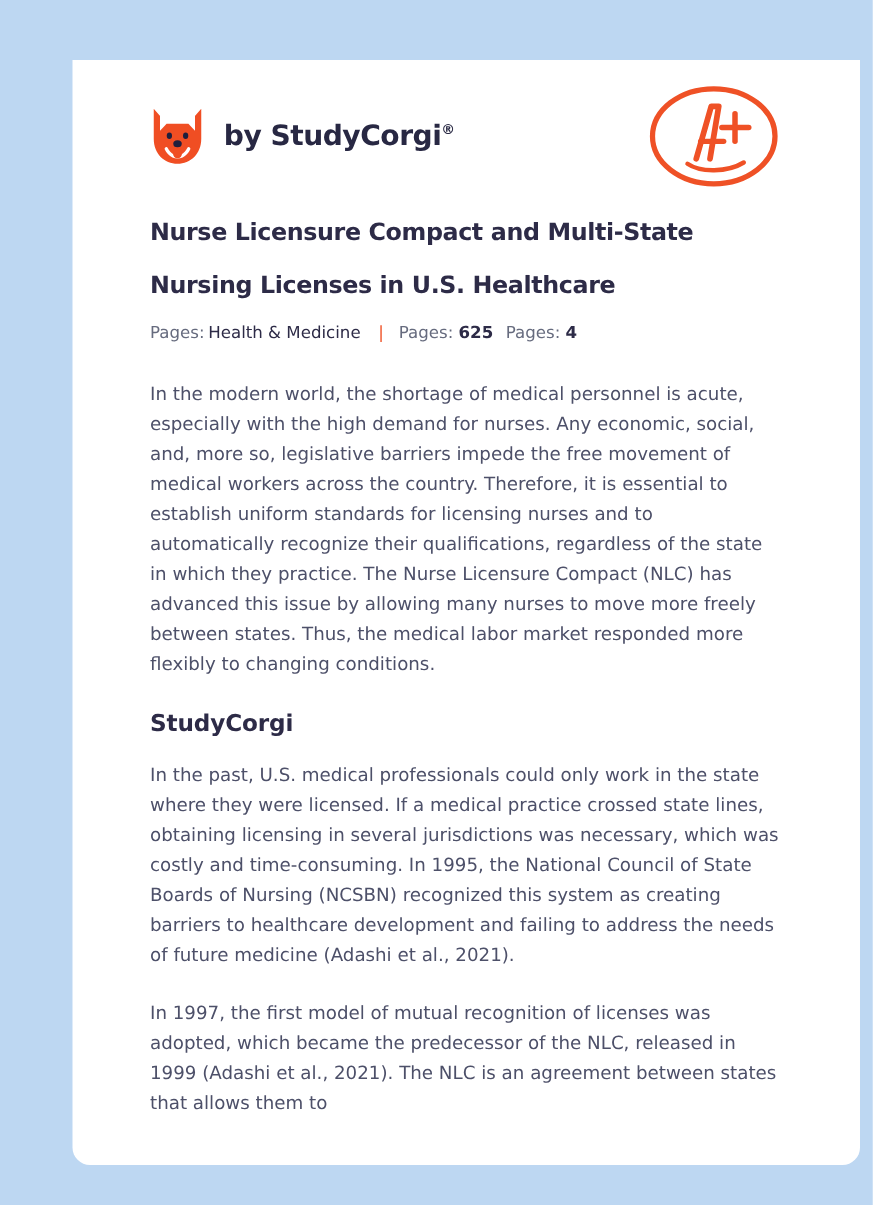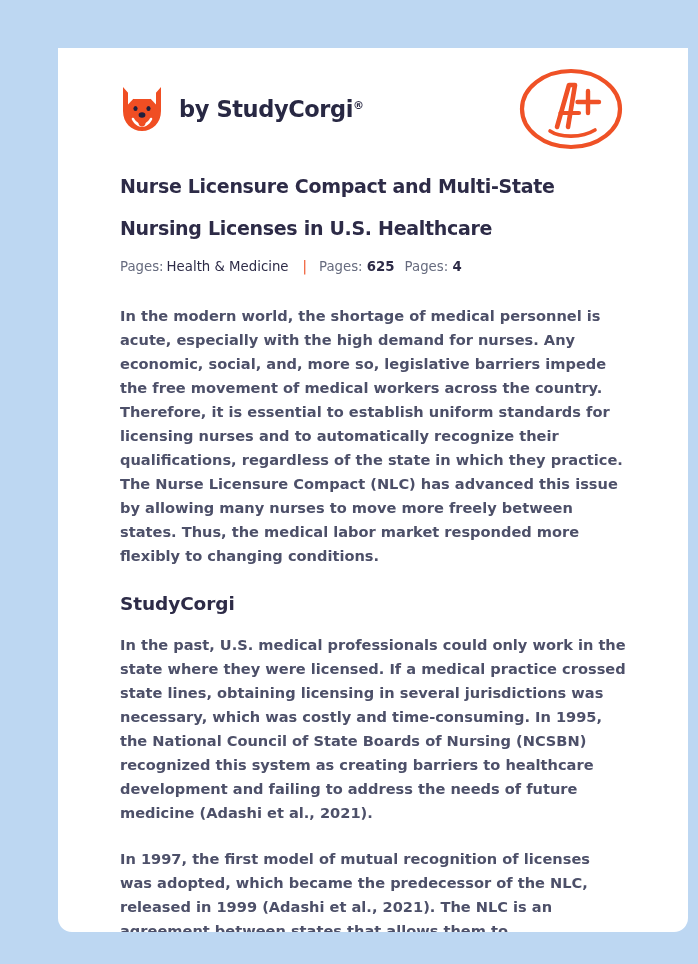--- a/index.html
+++ b/index.html
@@ -94,21 +94,20 @@
     color: #2d2b47;
     margin-bottom: 19px;
     letter-spacing: -0.1px;
   }
   h2.section.spaced { margin-top: 25px; }
   p.para {
     font-size: 14.6px;
     line-height: 24px;
     color: #4d5069;
     margin-bottom: 22px;
-    font-weight: bold;
   }
   p.para.last { margin-bottom: 0; }
 </style>
 </head>
 <body>
 
 <div id="page">
   <div class="inner">
 
     <div class="header">

